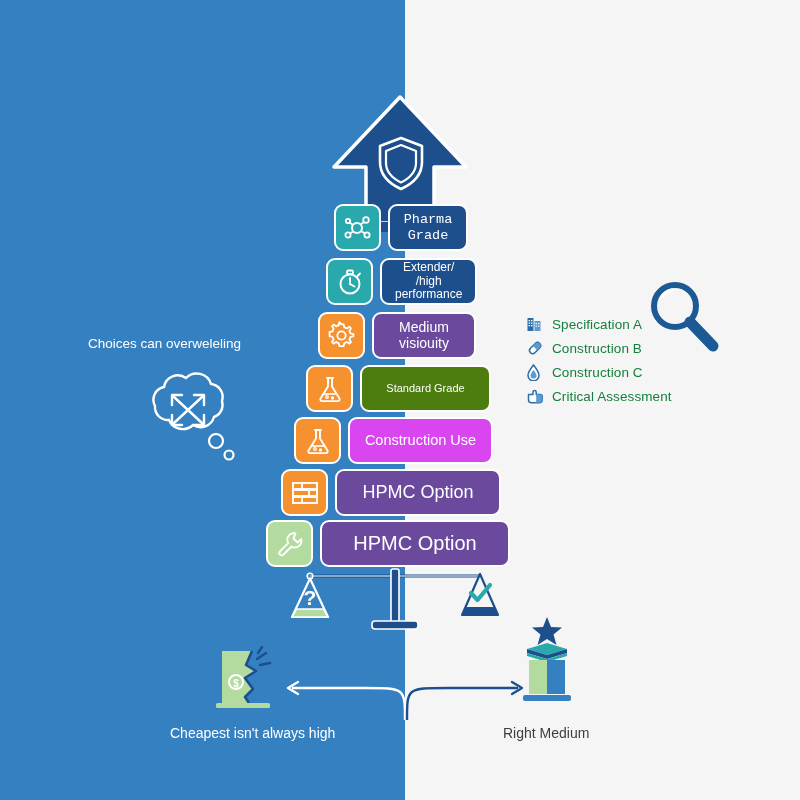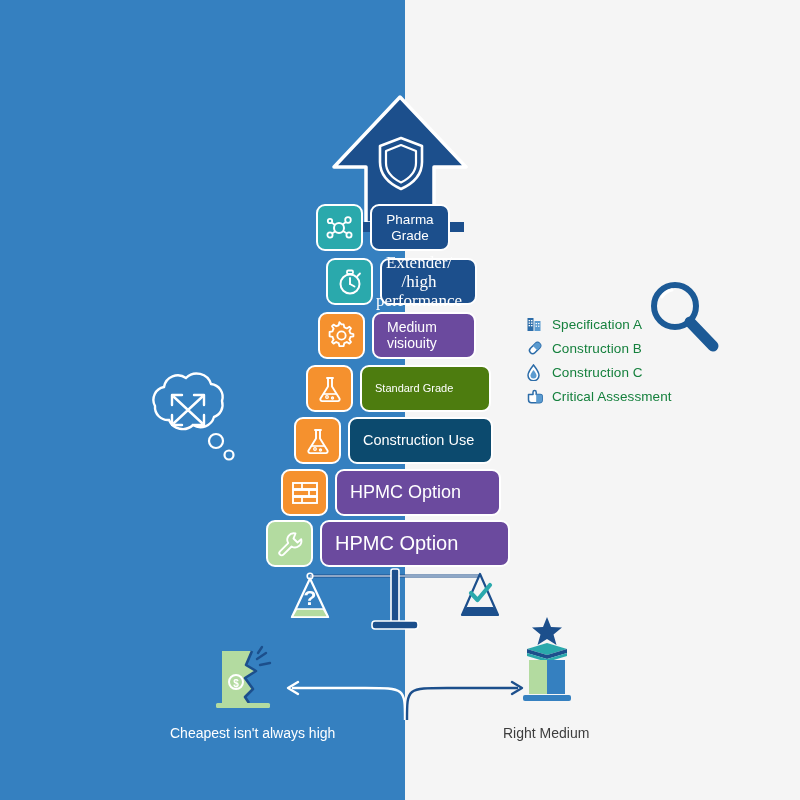--- a/index.html
+++ b/index.html
@@ -24,20 +24,21 @@
     width:47px;height:47px;border-radius:9px;
     border:2.5px solid #ffffff;
     display:flex;align-items:center;justify-content:center;
     box-sizing:border-box;flex:none;
   }
   .label-box{
     margin-left:7px;border-radius:9px;border:2.5px solid #ffffff;
     display:flex;align-items:center;box-sizing:border-box;
     color:#ffffff;padding:0 13px;
     line-height:1.12;
+    justify-content:center;
   }
 
   
   #legend{left:527px;top:312px;width:200px;}
   .legend-row{display:flex;align-items:center;height:24px;margin-bottom:0px;}
   .legend-ico{width:20px;height:18px;display:flex;align-items:center;justify-content:flex-start;flex:none;}
   .legend-txt{font-size:13.5px;color:#15803d;margin-left:5px;letter-spacing:0.1px;}
 
   
   #thought-caption{left:88px;top:336px;width:240px;color:#ffffff;font-size:13.5px;}
@@ -55,21 +56,21 @@
   <svg class="abs" id="arrow-shape" viewBox="0 0 140 130">
     <path d="M70 2 L136 72 L104 72 L104 128 L36 128 L36 72 L4 72 Z" fill="#1c4f8c" stroke="#ffffff" stroke-width="3.5" stroke-linejoin="round"></path>
   </svg>
   <svg class="abs" style="left:374px;top:134px;width:54px;height:58px;" viewBox="0 0 54 58">
     <path d="M27 4 L48 12 V28 C48 42 38 50 27 55 C16 50 6 42 6 28 V12 Z" fill="none" stroke="#ffffff" stroke-width="2.6" stroke-linejoin="round"></path>
     <path d="M27 11 L42 17 V29 C42 39 34 45 27 48.5 C20 45 12 39 12 29 V17 Z" fill="none" stroke="#ffffff" stroke-width="2.2" stroke-linejoin="round"></path>
   </svg>
 
   <div class="abs" style="left:336px;top:222px;width:128px;height:10px;background:#1c4f8c;"></div>
 
-  <div class="row" style="left:316px;top:204px;">
+  <div class="row" style="left:334px;top:204px;font-family:Liberation Mono, monospace;">
     <div class="icon-box" style="background:#2aa9ac;">
       <svg width="30" height="30" viewBox="0 0 30 30">
         <circle cx="14" cy="15" r="5" fill="none" stroke="#fff" stroke-width="2"></circle>
         <circle cx="23" cy="7" r="2.8" fill="none" stroke="#fff" stroke-width="1.8"></circle>
         <circle cx="24" cy="22" r="2.6" fill="none" stroke="#fff" stroke-width="1.8"></circle>
         <circle cx="5" cy="22" r="2.6" fill="none" stroke="#fff" stroke-width="1.8"></circle>
         <circle cx="5" cy="8" r="2.2" fill="none" stroke="#fff" stroke-width="1.8"></circle>
         <line x1="17.5" y1="11.5" x2="21" y2="9" stroke="#fff" stroke-width="1.8"></line>
         <line x1="18" y1="18" x2="22" y2="20.5" stroke="#fff" stroke-width="1.8"></line>
         <line x1="10" y1="18.5" x2="7" y2="20.5" stroke="#fff" stroke-width="1.8"></line>
@@ -86,21 +87,21 @@
     <div class="icon-box" style="background:#2aa9ac;">
       <svg width="30" height="30" viewBox="0 0 30 30">
         <circle cx="15" cy="17" r="9.5" fill="none" stroke="#fff" stroke-width="2"></circle>
         <line x1="15" y1="17" x2="15" y2="11" stroke="#fff" stroke-width="1.9" stroke-linecap="round"></line>
         <line x1="15" y1="17" x2="19.5" y2="19.5" stroke="#fff" stroke-width="1.9" stroke-linecap="round"></line>
         <rect x="12" y="3.5" width="6" height="3.4" rx="1.2" fill="none" stroke="#fff" stroke-width="1.8"></rect>
         <line x1="15" y1="7" x2="15" y2="8" stroke="#fff" stroke-width="2"></line>
         <line x1="22.5" y1="9" x2="25" y2="6.5" stroke="#fff" stroke-width="1.8" stroke-linecap="round"></line>
       </svg>
     </div>
-    <div class="label-box" style="background:#1c4f8c;width:97px;height:47px;font-size:17px;justify-content:flex-end;text-align:center;font-family:Liberation Serif, serif;">
+    <div class="label-box" style="background:#1c4f8c;width:97px;height:47px;font-size:12px;justify-content:flex-start;text-align:center;">
       <span style="white-space:pre-line;">Extender/
 /high performance</span>
     </div>
   </div>
 
   <div class="row" style="left:318px;top:312px;">
     <div class="icon-box" style="background:#f5912e;">
       <svg width="31" height="31" viewBox="0 0 32 32">
         <path d="M16 4.5 l2.2 0 0.7 3.1 a8.7 8.7 0 0 1 2.6 1.1 l2.7-1.7 1.6 1.6 -1.7 2.7 a8.7 8.7 0 0 1 1.1 2.6 l3.1 0.7 0 2.2 -3.1 0.7 a8.7 8.7 0 0 1 -1.1 2.6 l1.7 2.7 -1.6 1.6 -2.7-1.7 a8.7 8.7 0 0 1 -2.6 1.1 l-0.7 3.1 -2.2 0 -2.2 0 -0.7-3.1 a8.7 8.7 0 0 1 -2.6-1.1 l-2.7 1.7 -1.6-1.6 1.7-2.7 a8.7 8.7 0 0 1 -1.1-2.6 l-3.1-0.7 0-2.2 0-2.2 3.1-0.7 a8.7 8.7 0 0 1 1.1-2.6 l-1.7-2.7 1.6-1.6 2.7 1.7 a8.7 8.7 0 0 1 2.6-1.1 l0.7-3.1 z" fill="none" stroke="#fff" stroke-width="1.9" stroke-linejoin="round"></path>
         <circle cx="16" cy="16" r="4.3" fill="none" stroke="#fff" stroke-width="1.9"></circle>
@@ -128,21 +129,21 @@
 
   <div class="row" style="left:294px;top:417px;">
     <div class="icon-box" style="background:#f5912e;">
       <svg width="30" height="30" viewBox="0 0 30 30">
         <path d="M12 4 h6 M13 4 v8.5 L5.5 24.5 a1.8 1.8 0 0 0 1.6 2.6 h15.8 a1.8 1.8 0 0 0 1.6-2.6 L17 12.5 V4" fill="none" stroke="#fff" stroke-width="1.9" stroke-linejoin="round" stroke-linecap="round"></path>
         <path d="M9 20 h12" stroke="#fff" stroke-width="1.6"></path>
         <circle cx="12" cy="23" r="1.3" fill="none" stroke="#fff" stroke-width="1.3"></circle>
         <circle cx="17.5" cy="24" r="1" fill="none" stroke="#fff" stroke-width="1.3"></circle>
       </svg>
     </div>
-    <div class="label-box" style="background:#0c4a6e;width:145px;height:47px;font-size:14.5px;">
+    <div class="label-box" style="background:#d946ef;width:145px;height:47px;font-size:14.5px;">
       <span>Construction Use</span>
     </div>
   </div>
 
   <div class="row" style="left:281px;top:469px;">
     <div class="icon-box" style="background:#f5912e;">
       <svg width="30" height="28" viewBox="0 0 30 28">
         <rect x="3" y="4" width="24" height="6" fill="none" stroke="#fff" stroke-width="1.9"></rect>
         <rect x="3" y="11" width="24" height="6" fill="none" stroke="#fff" stroke-width="1.9"></rect>
         <rect x="3" y="18" width="24" height="6" fill="none" stroke="#fff" stroke-width="1.9"></rect>
@@ -212,20 +213,21 @@
   <svg class="abs" style="left:515px;top:615px;width:64px;height:92px;" viewBox="0 0 64 92">
     <path d="M32 2 L36 12 L47 12.5 L38.5 19.5 L41.5 30 L32 24 L22.5 30 L25.5 19.5 L17 12.5 L28 12 Z" fill="#1c4f8c"></path>
     <path d="M32 28 L52 34 L32 40 L12 34 Z" fill="#2aa9ac"></path>
     <path d="M12 34 V38 L32 44 L52 38 V34 L32 40 Z" fill="#1c4f8c"></path>
     <path d="M12 38 V41 L32 47 L52 41 V38 L32 44 Z" fill="#2aa9ac"></path>
     <rect x="14" y="45" width="18" height="34" fill="#b3dba0"></rect>
     <rect x="32" y="45" width="18" height="34" fill="#3580c0"></rect>
     <rect x="8" y="80" width="48" height="6" rx="2" fill="#3580c0"></rect>
   </svg>
 
+  <div class="abs" id="thought-caption">Choices can overweleling</div>
   <svg class="abs" style="left:130px;top:365px;width:120px;height:100px;" viewBox="0 0 120 100">
     <path d="M34 22 a14 14 0 0 1 22-9 a15 15 0 0 1 25 6 a13 13 0 0 1 11 17 a13 13 0 0 1 -8 16
              a14 14 0 0 1 -21 8 a15 15 0 0 1 -24-5 a13 13 0 0 1 -14-14 a13 13 0 0 1 9-19 z" fill="none" stroke="#ffffff" stroke-width="2.4"></path>
     <g>
       <path d="M44 32 L72 58 M44 58 L72 32" stroke="#ffffff" stroke-width="2.4" stroke-linecap="round"></path>
       <path d="M64 30 H74 V40" fill="none" stroke="#ffffff" stroke-width="2.4" stroke-linecap="round" stroke-linejoin="round"></path>
       <path d="M64 60 H74 V50" fill="none" stroke="#ffffff" stroke-width="2.4" stroke-linecap="round" stroke-linejoin="round"></path>
       <path d="M52 30 H42 V40" fill="none" stroke="#ffffff" stroke-width="2.4" stroke-linecap="round" stroke-linejoin="round"></path>
       <path d="M52 60 H42 V50" fill="none" stroke="#ffffff" stroke-width="2.4" stroke-linecap="round" stroke-linejoin="round"></path>
     </g>

